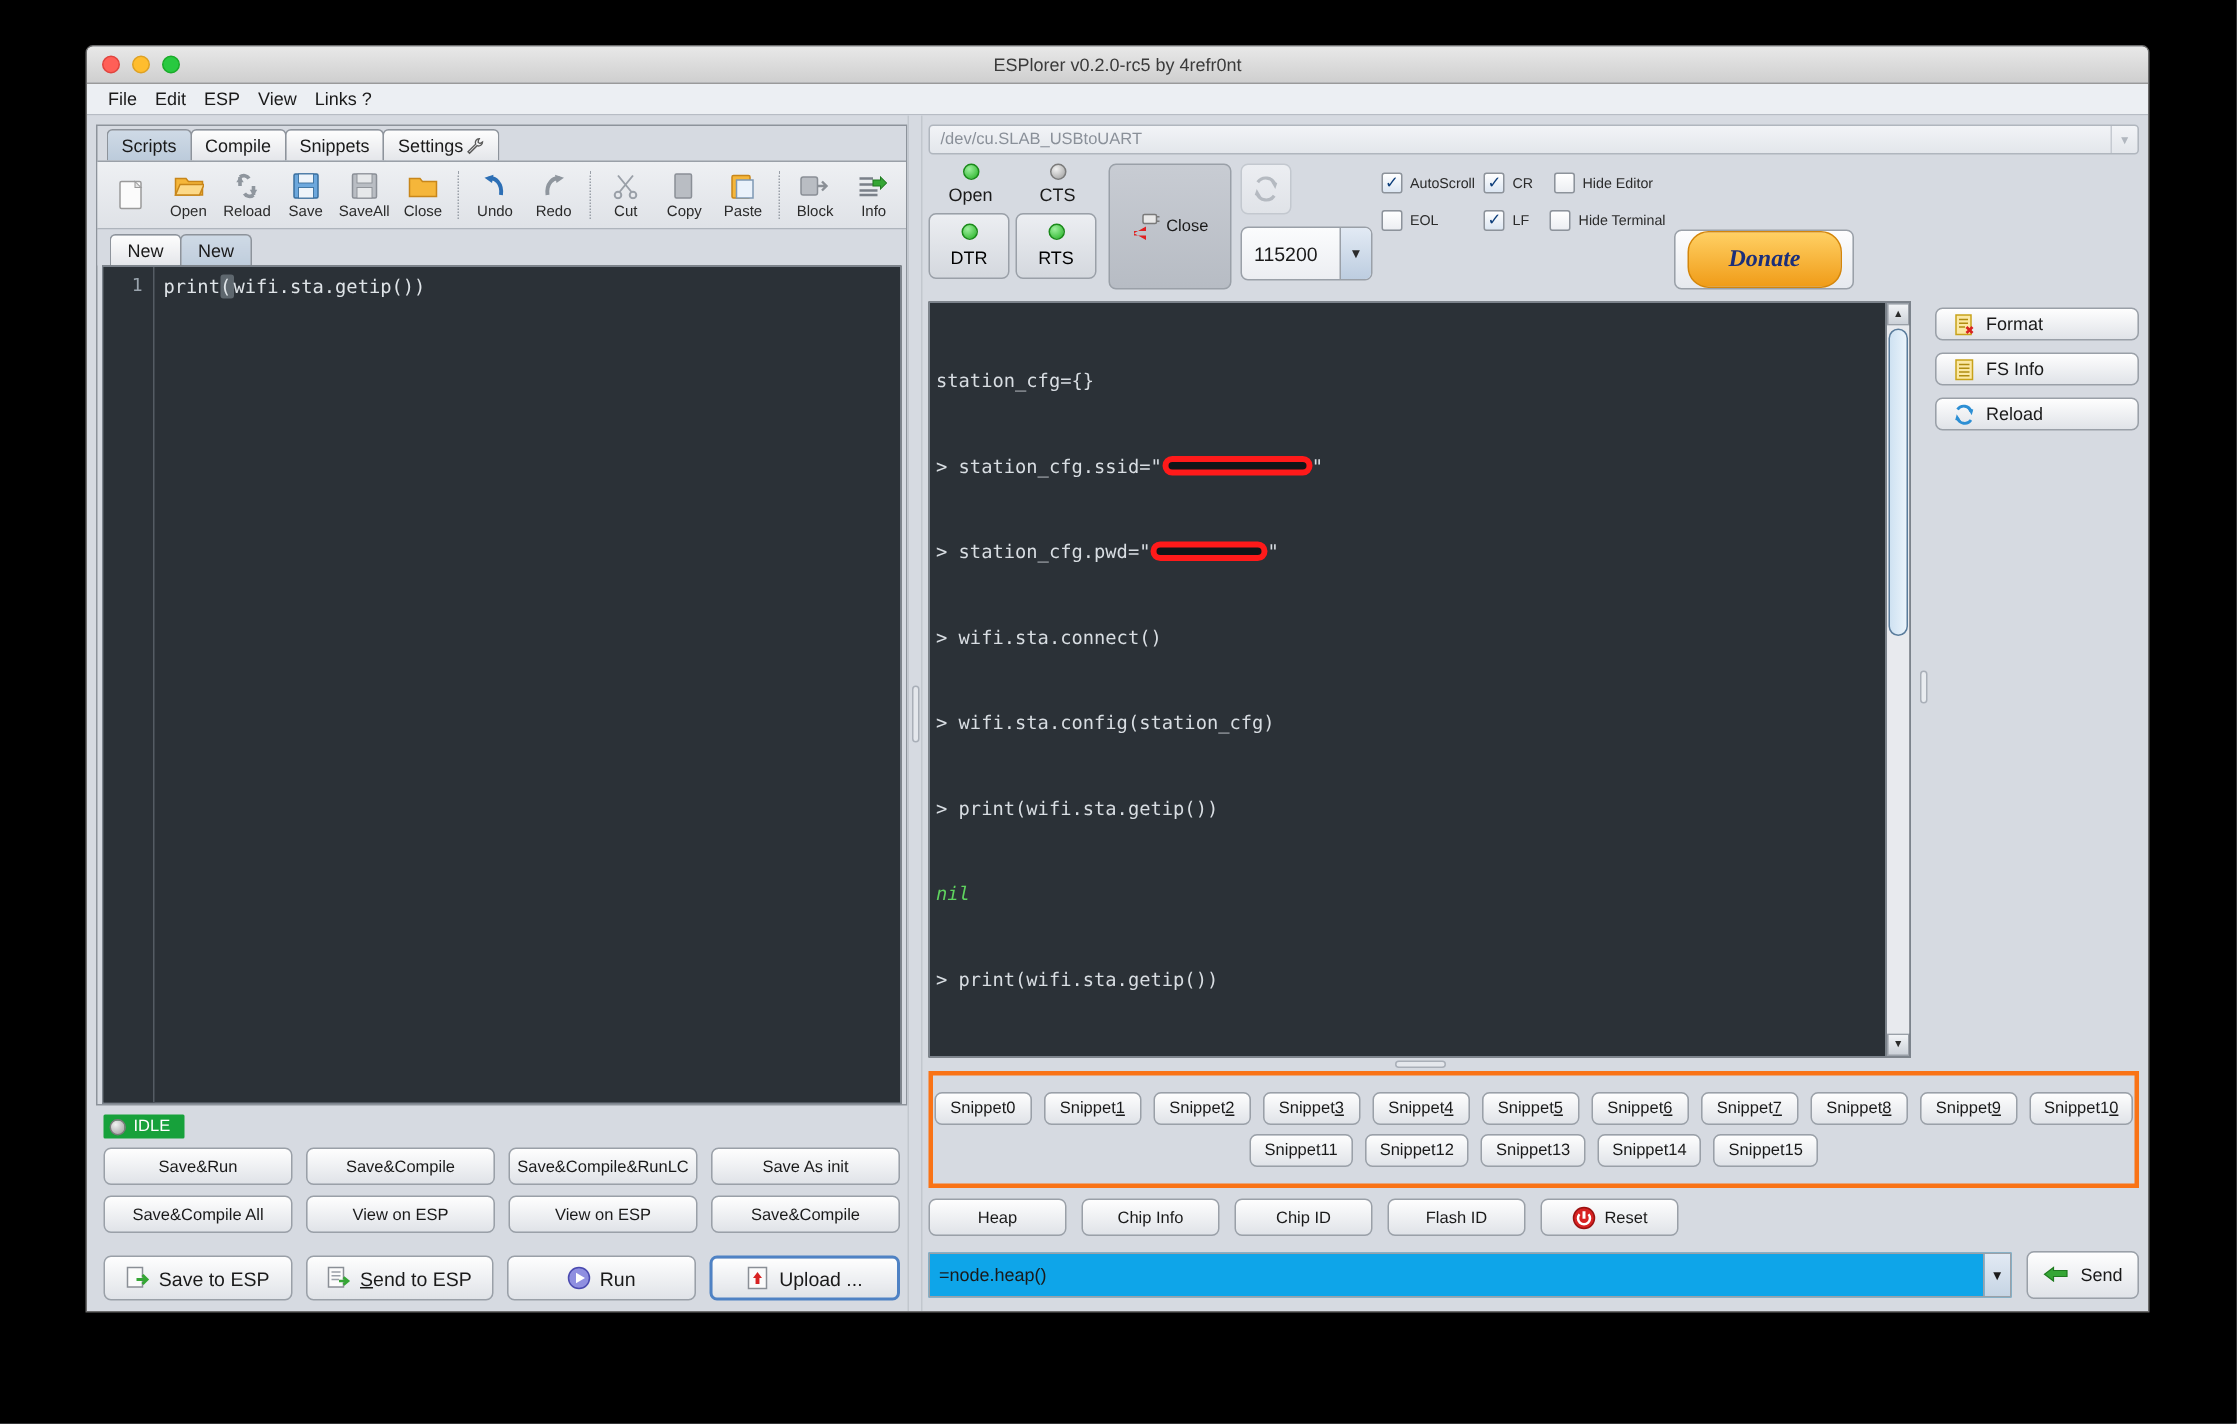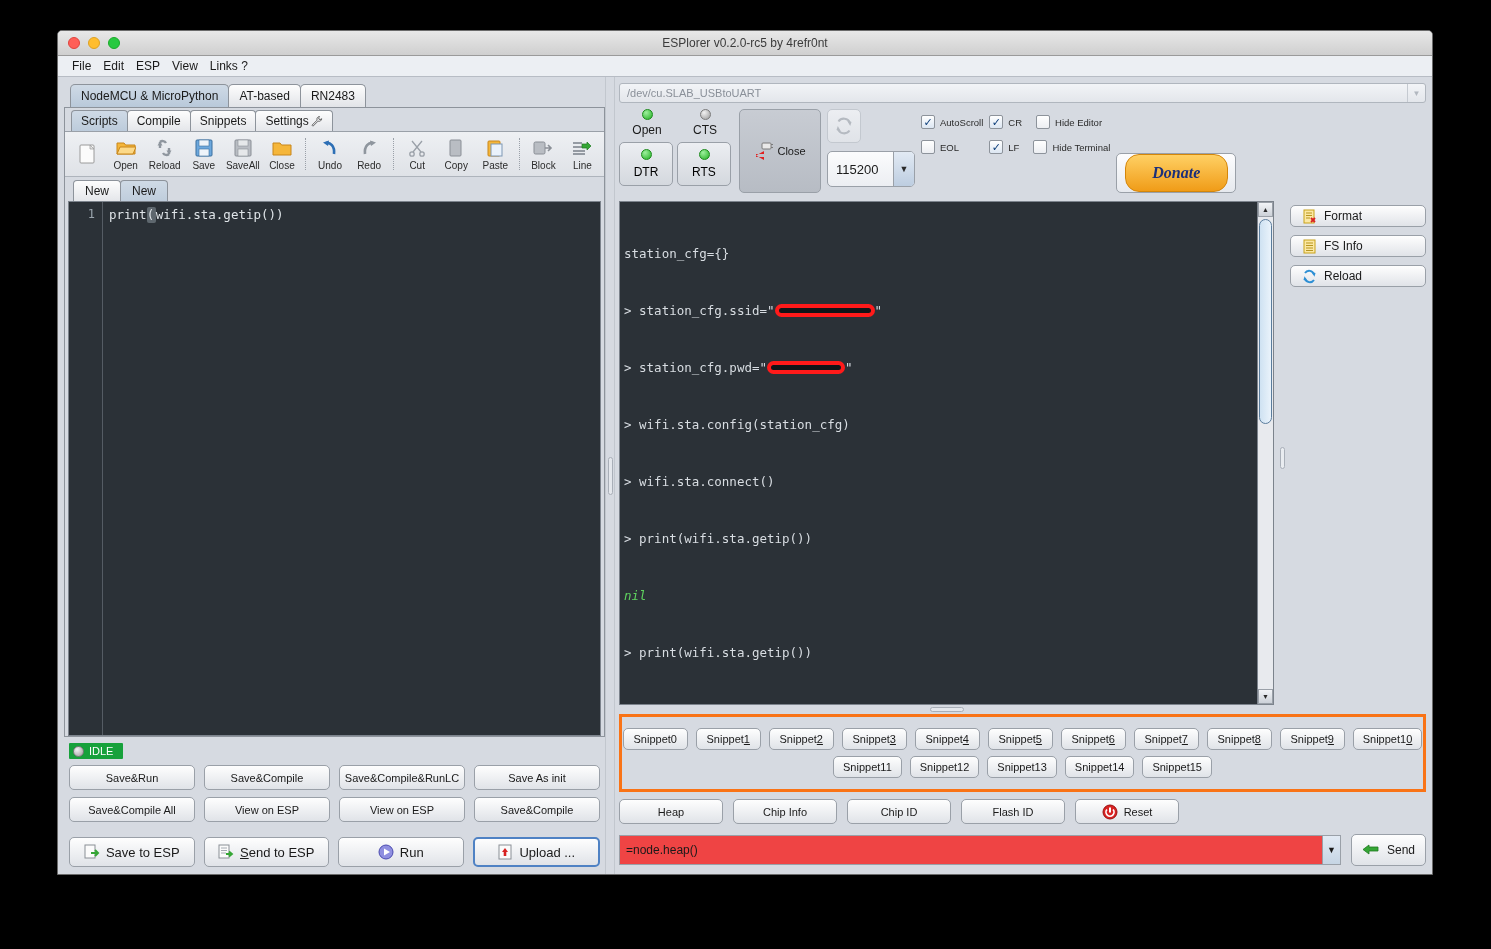--- a/index.html
+++ b/index.html
@@ -278,28 +278,28 @@
     border: 1px solid #9aa0a8; border-radius: 5px;
     background: linear-gradient(#fefefe, #e0e3e8);
     display: flex; align-items: center; justify-content: center;
     font-size: 11px; color: #1a1a1a; cursor: default;
   }
   .snipbtn u { text-decoration: underline; }
 
   
   #cmdbtnrow { display: flex; gap: 10px; padding: 0 0 10px 4px; }
   .cmdbtn {
-    width: 104px; height: 25px; border: 1px solid #9aa0a8; border-radius: 5px;
+    width: 92px; height: 25px; border: 1px solid #9aa0a8; border-radius: 5px;
     background: linear-gradient(#fefefe, #e0e3e8);
     display: flex; align-items: center; justify-content: center; gap: 6px;
     font-size: 11px; color: #1a1a1a; cursor: default;
   }
   #cmdrow { display: flex; gap: 10px; padding: 0 0 8px 4px; align-items: center; }
   #cmdinput {
-    flex: 1; height: 30px; background: #ef4444; border: 1px solid #9aa0a8;
+    flex: 1; height: 30px; background: #0ea5e9; border: 1px solid #9aa0a8;
     display: flex; align-items: center; font-size: 12px; color: #1a1a1a;
     padding-left: 6px; position: relative; min-width: 0;
   }
   #cmdinput .arrow {
     position: absolute; right: 0; top: 0; bottom: 0; width: 18px;
     background: linear-gradient(#e2eaf4, #c6d5e4); border-left: 1px solid #9aa0a8;
     display: flex; align-items: center; justify-content: center; font-size: 9px;
   }
   #sendbtn {
     width: 75px; height: 32px; border: 1px solid #9aa0a8; border-radius: 5px;
@@ -328,25 +328,20 @@
     <span class="mi">Edit</span>
     <span class="mi">ESP</span>
     <span class="mi">View</span>
     <span class="mi">Links ?</span>
   </div>
 
   <div id="body">
 
     <div id="leftpane">
 
-      <div class="tabrow">
-        <div class="tab sel">NodeMCU &amp; MicroPython</div>
-        <div class="tab">AT-based</div>
-        <div class="tab">RN2483</div>
-      </div>
 
       <div class="tabpanel">
 
         <div class="inner-tabrow">
           <div class="tab2 sel">
             <span>Scripts</span>
           </div>
           <div class="tab2">
             <span>Compile</span>
           </div>
@@ -478,21 +473,21 @@
             </span>
             <span class="lbl">Block</span>
           </div>
           <div class="tb">
             <span class="ico">
               <svg width="20" height="16">
                   <path d="M1 3h9M1 7h9M1 11h12M1 14h12" stroke="#7a8089" stroke-width="1.6"></path>
                   <path d="M10 2h5v-2l4 4-4 4V6h-5z" fill="#35a635" stroke="#1f7a1f" stroke-width="0.7" transform="translate(0,2)"></path>
                 </svg>
             </span>
-            <span class="lbl">Line</span>
+            <span class="lbl">Info</span>
           </div>
         </div>
 
         <div class="doctabrow">
           <div class="doctab">New</div>
           <div class="doctab sel">New</div>
         </div>
 
         <div id="editorwrap">
           <div id="gutter">
@@ -671,22 +666,22 @@
 
       </div>
 
       <div id="termsplit">
         <div id="termwrap">
           <div id="termbox">
             <div id="termtext">
               <div class="tl-line">station_cfg={}</div>
               <div class="tl-line"><span>&gt; station_cfg.ssid="</span><span class="redact" style="width:100px"></span><span>"</span></div>
               <div class="tl-line"><span>&gt; station_cfg.pwd="</span><span class="redact" style="width:78px"></span><span>"</span></div>
+              <div class="tl-line">&gt; wifi.sta.connect()</div>
               <div class="tl-line">&gt; wifi.sta.config(station_cfg)</div>
-              <div class="tl-line">&gt; wifi.sta.connect()</div>
               <div class="tl-line">&gt; print(wifi.sta.getip())</div>
               <div class="tl-line c-nil">nil</div>
               <div class="tl-line">&gt; print(wifi.sta.getip())</div>
               <div class="tl-line c-ip">192.168.1.16   255.255.255.0  192.168.1.254</div>
               
             </div>
             <div id="termscroll">
               <div class="sbtn">▲</div>
               <div id="sbtrack">
                 <div id="sbthumb"></div>

